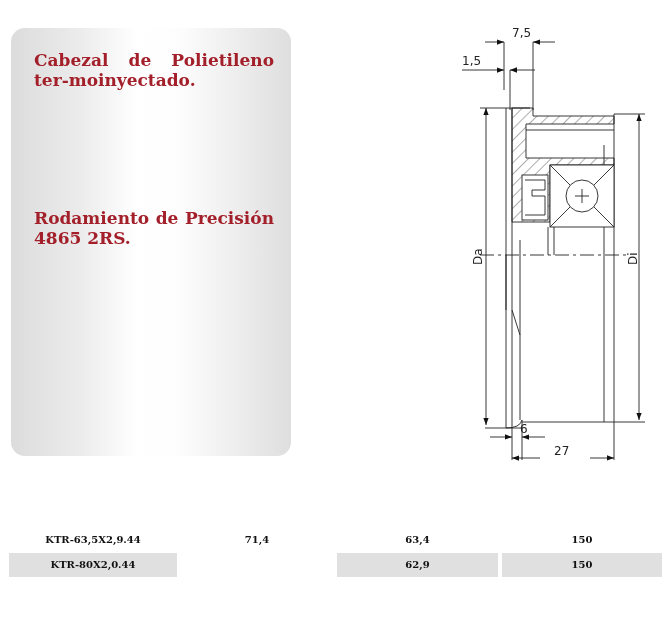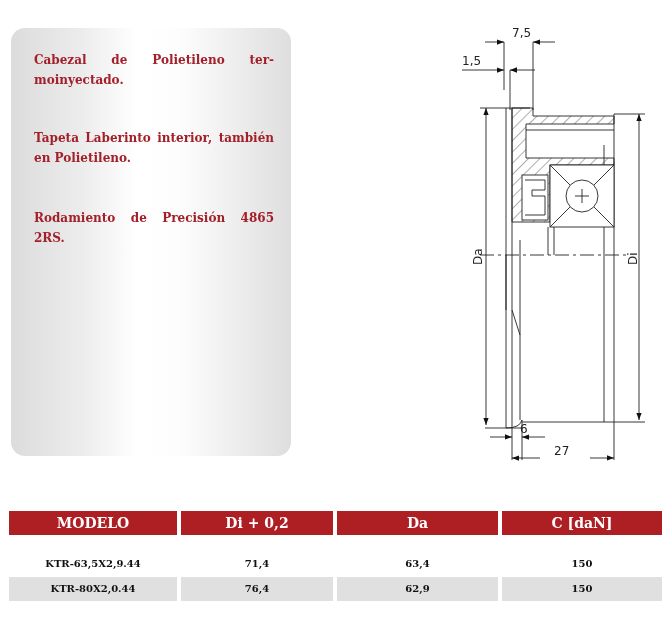--- a/index.html
+++ b/index.html
@@ -8,21 +8,21 @@
     background: #ffffff;
     font-family: "DejaVu Serif", "Liberation Serif", serif;
   }
   .card {
     position: absolute; left: 11px; top: 28px; width: 280px; height: 428px;
     border-radius: 14px;
     background: linear-gradient(to right, #dcdcdc 0%, #ececec 25%, #ffffff 45%, #fdfdfd 60%, #eeeeee 80%, #dedede 100%);
   }
   .feature {
     position: absolute; left: 23px; width: 240px;
-    color: #a3202a; font-weight: bold; font-size: 12px; line-height: 20px;
+    color: #a3202a; font-weight: bold; font-size: 17px; line-height: 20px;
     text-align: justify; text-align-last: left;
   }
   .f1 { top: 22px; }
   .f2 { top: 100px; }
   .f3 { top: 180px; }
   .drawing { position: absolute; left: 440px; top: 20px; width: 225px; height: 445px; }
   .dim-label { font-family: "DejaVu Sans", "Liberation Sans", sans-serif; font-size: 12px; fill: #222; }
 
   .table { position: absolute; left: 9px; top: 511px; width: 653px; }
   .row { position: relative; height: 24px; }
@@ -38,21 +38,20 @@
   .r1 { margin-top: 16px; height: 26px; }
   .r1 .cell { height: 26px; line-height: 26px; }
   .r2 { }
   .r2 .cell { background: #e0e0e0; }
 </style>
 </head>
 <body>
 
 <div class="card">
   <div class="feature f1">Cabezal de Polietileno ter-moinyectado.</div>
-  <div class="feature f2">Tapeta Laberinto interior, también en Polietileno.</div>
   <div class="feature f3">Rodamiento de Precisión 4865 2RS.</div>
 </div>
 
 <svg class="drawing" viewBox="0 0 225 445" xmlns="http://www.w3.org/2000/svg">
   <defs>
     <pattern id="hatch" patternUnits="userSpaceOnUse" width="8" height="8" patternTransform="rotate(45)">
       <line x1="0" y1="0" x2="0" y2="8" stroke="#333" stroke-width="0.8"></line>
     </pattern>
     <marker id="arr" markerWidth="8" markerHeight="6" refX="8" refY="3" orient="auto">
       <path d="M0,0 L8,3 L0,6 z" fill="#111"></path>
@@ -120,31 +119,24 @@
   </g>
   <text class="dim-label" x="72" y="17">7,5</text>
   <text class="dim-label" x="22" y="45">1,5</text>
   <text class="dim-label" x="0" y="0" transform="translate(42,245) rotate(-90)">Da</text>
   <text class="dim-label" x="0" y="0" transform="translate(197,245) rotate(-90)">Di</text>
   <text class="dim-label" x="80" y="413">6</text>
   <text class="dim-label" x="114" y="435">27</text>
 </svg>
 
 <div class="table">
-  <div class="row hdr">
-    <div class="cell c0">MODELO</div>
-    <div class="cell c1">Di + 0,2</div>
-    <div class="cell c2">Da</div>
-    <div class="cell c3">C [daN]</div>
-  </div>
   <div class="row r1">
     <div class="cell c0">KTR-63,5X2,9.44</div>
     <div class="cell c1">71,4</div>
     <div class="cell c2">63,4</div>
     <div class="cell c3">150</div>
   </div>
   <div class="row r2">
     <div class="cell c0">KTR-80X2,0.44</div>
-    <div class="cell c1">76,4</div>
     <div class="cell c2">62,9</div>
     <div class="cell c3">150</div>
   </div>
 </div>
 
 </body></html>

